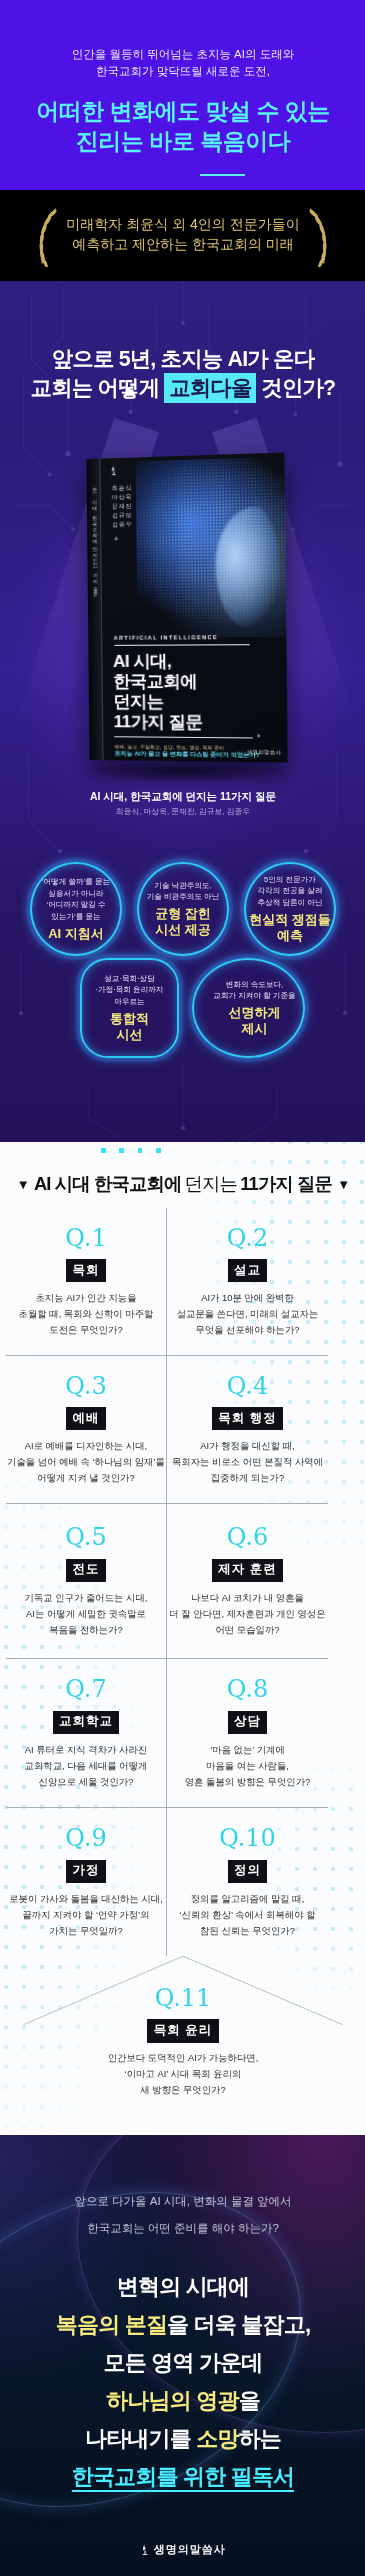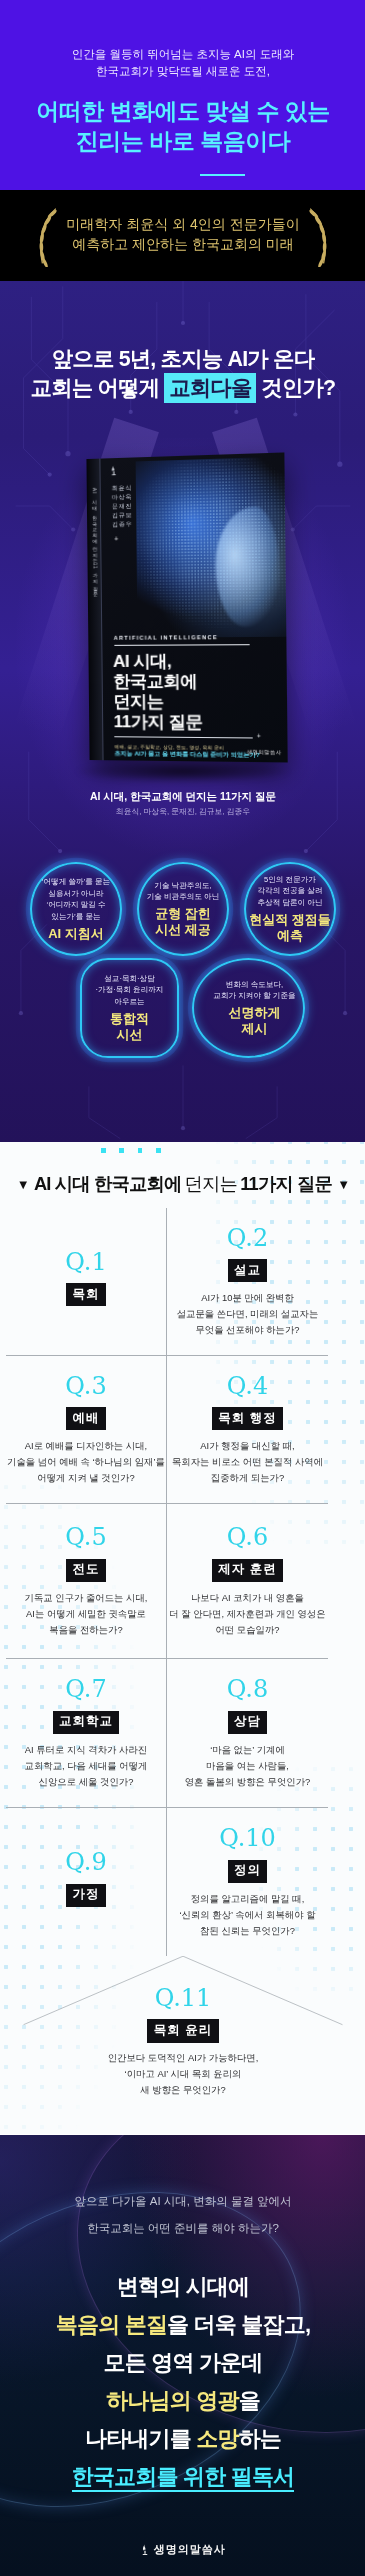--- a/index.html
+++ b/index.html
@@ -319,20 +319,25 @@
         <span class="sq"></span>
         <span class="sq"></span>
         <span class="sq"></span>
     </div>
     <h2 class="s4-head"><span class="arrow">▼</span><span class="hb">AI 시대 한국교회에</span><span class="hn">던지는</span><span class="hb">11가지 질문</span><span class="arrow">▼</span></h2>
 
     <div id="q-grid" class="q-grid">
         <div class="q-cell vline hline">
           <div class="q-num">Q.1</div>
           <div class="q-tag">목회</div>
+          <div class="q-lines">
+            <p>초지능 AI가 인간 지능을</p>
+            <p>초월할 때, 목회와 신학이 마주할</p>
+            <p>도전은 무엇인가?</p>
+          </div>
         </div>
         <div class="q-cell hline">
           <div class="q-num">Q.2</div>
           <div class="q-tag">설교</div>
           <div class="q-lines">
             <p>AI가 10분 만에 완벽한</p>
             <p>설교문을 쓴다면, 미래의 설교자는</p>
             <p>무엇을 선포해야 하는가?</p>
           </div>
         </div>
@@ -386,20 +391,25 @@
           <div class="q-tag">상담</div>
           <div class="q-lines">
             <p>‘마음 없는’ 기계에</p>
             <p>마음을 여는 사람들,</p>
             <p>영혼 돌봄의 방향은 무엇인가?</p>
           </div>
         </div>
         <div class="q-cell vline">
           <div class="q-num">Q.9</div>
           <div class="q-tag">가정</div>
+          <div class="q-lines">
+            <p>로봇이 가사와 돌봄을 대신하는 시대,</p>
+            <p>끝까지 지켜야 할 ‘언약 가정’의</p>
+            <p>가치는 무엇일까?</p>
+          </div>
         </div>
         <div class="q-cell">
           <div class="q-num">Q.10</div>
           <div class="q-tag">정의</div>
           <div class="q-lines">
             <p>정의를 알고리즘에 맡길 때,</p>
             <p>‘신뢰의 환상’ 속에서 회복해야 할</p>
             <p>참된 신뢰는 무엇인가?</p>
           </div>
         </div>

